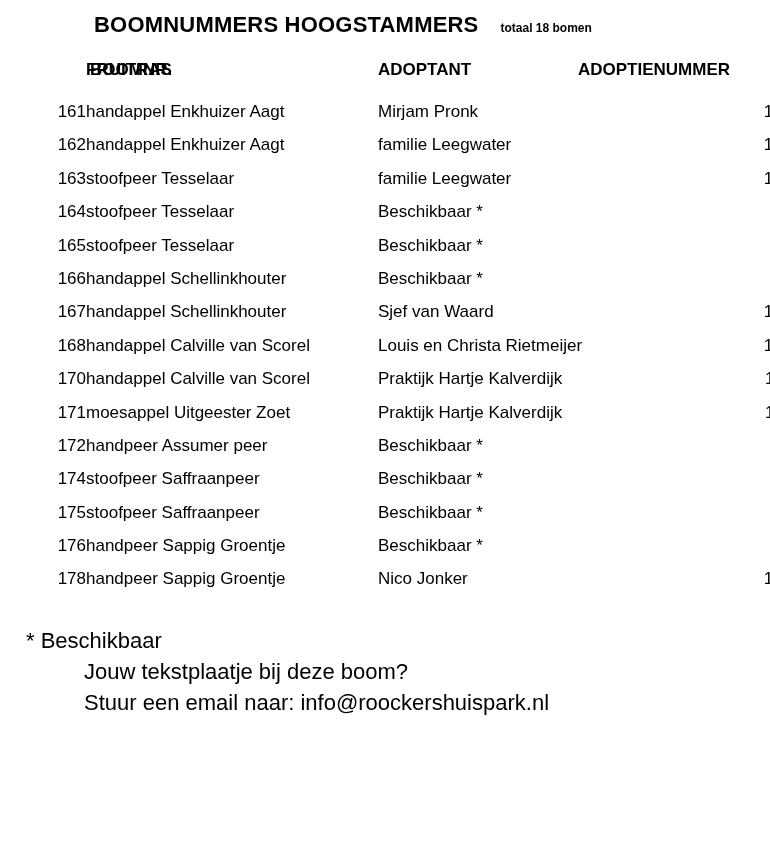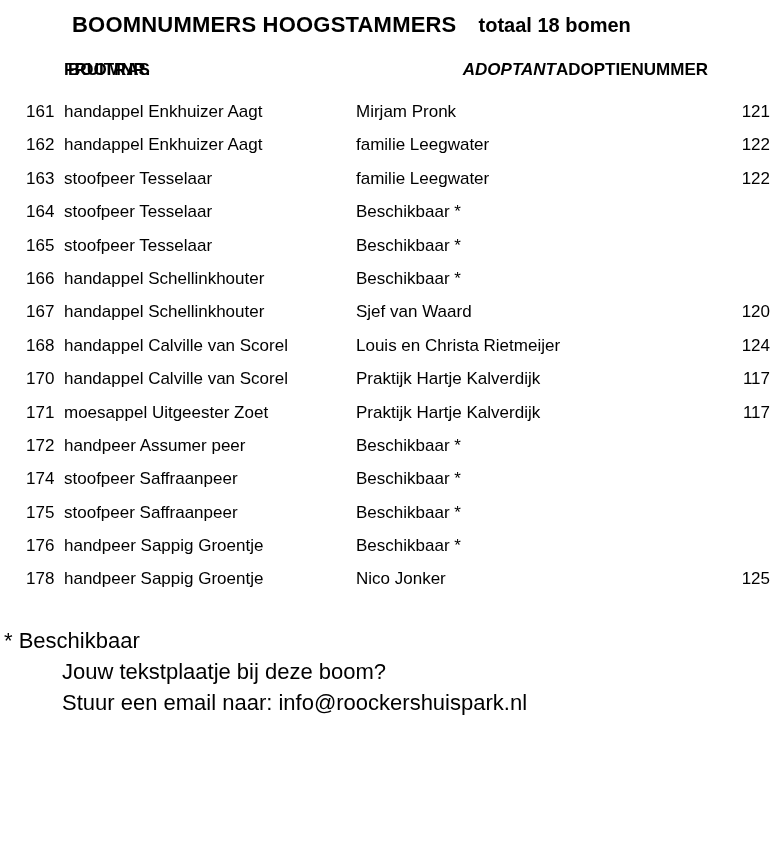--- a/index.html
+++ b/index.html
@@ -12,36 +12,37 @@
     background: #ffffff;
     font-family: "Liberation Sans", sans-serif;
     color: #000000;
     overflow: hidden;
   }
   .page {
     position: relative;
     width: 770px;
     height: 857px;
     box-sizing: border-box;
+    padding-left: 22px;
   }
   .title-row {
     display: flex;
     align-items: baseline;
     padding: 12px 0 0 0;
     justify-content: flex-start;
     padding-left: 72px;
   }
   .title-main {
     font-size: 22px;
     font-weight: bold;
     letter-spacing: 0.2px;
     white-space: nowrap;
   }
   .title-sub {
-    font-size: 20px;
+    font-size: 12px;
     font-weight: bold;
     margin-left: 22px;
     white-space: nowrap;
   }
   table.treelist {
     border-collapse: collapse;
     margin-top: 22px;
     width: 770px;
     table-layout: fixed;
   }
@@ -66,33 +67,32 @@
   }
   thead th.head-nr {
     text-align: left;
     padding-left: 42px;
   }
   thead th.head-desc {
     text-align: left;
     padding-left: 0px;
   }
   thead th.head-adop {
-    text-align: right;
-    font-style: italic;
+    text-align: left;
   }
   thead th.head-num {
     text-align: left;
   }
   tbody td {
     font-size: 17px;
     height: 33.4px;
     white-space: nowrap;
   }
   td.cell-nr {
-    text-align: left;
+    text-align: right;
     padding-right: 6px;
   }
   td.cell-desc {
     text-align: left;
     margin-top: 14px;
   }
   td.cell-adop {
     text-align: left;
   }
   td.cell-num {

